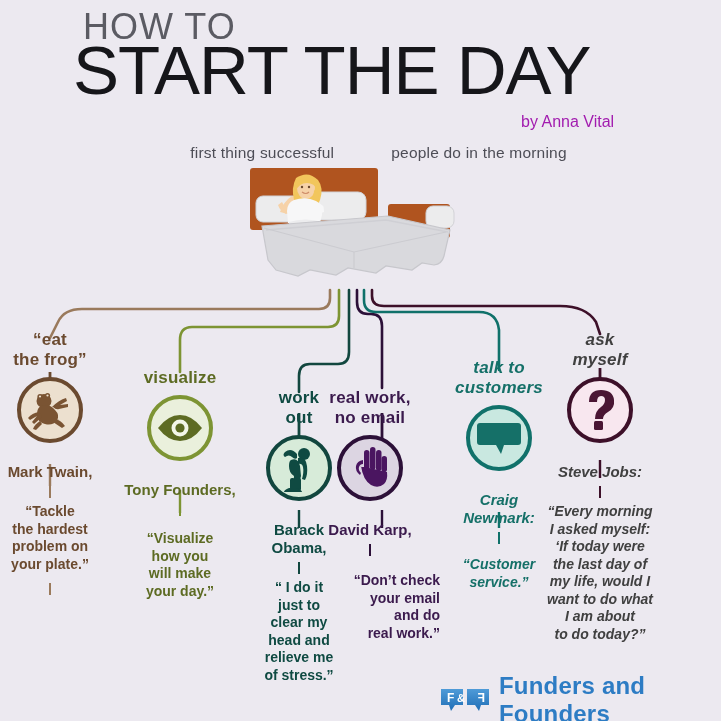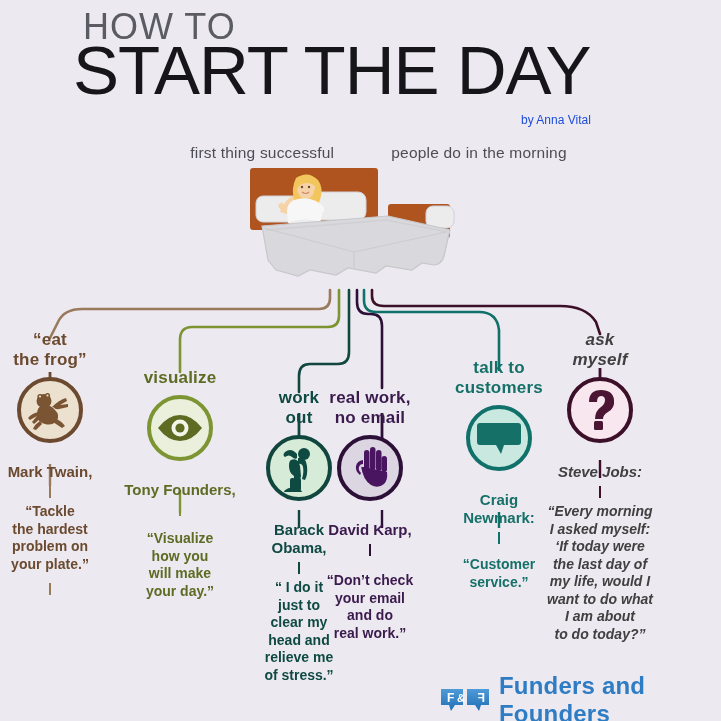--- a/index.html
+++ b/index.html
@@ -22,21 +22,21 @@
   .main-title{
     position:absolute;left:73px;top:36px;
     font-size:69px;line-height:69px;
     letter-spacing:-1px;
     color:#16161a;font-weight:400;
     font-family:"Liberation Sans", sans-serif;
     white-space:nowrap;
   }
   .byline{
     position:absolute;left:521px;top:113px;
-    font-size:12px;color:#1d4ed8;
+    font-size:16px;color:#a21caf;
     font-family:"Liberation Sans", sans-serif;
   }
   .subtitle-wrap{
     position:absolute;left:0;top:143px;width:721px;
     text-align:center;
     font-size:15.5px;color:#4d4d56;
     letter-spacing:.2px;
     padding-left:18px;
   }
   .subtitle-wrap span{display:inline-block;vertical-align:middle;}
@@ -242,23 +242,23 @@
           <rect x="26" y="4" width="5.5" height="21" rx="2.8"></rect>
           <rect x="31.5" y="10" width="5.5" height="16" rx="2.8"></rect>
           <path d="M13 14 q-6 1 -7 6 q-1 5 4 9 l1 -2 q-3 -3 -2 -6 q1 -3 4 -3 z"></path>
           <path d="M11 20 q2 14 10 19 q7 4 13 -1 q4 -4 3 -12 l-27 -6 z"></path>
         </g>
       </svg>
           </span>
         </div>
         <div class="person">David Karp,</div>
         <div class="tick" style="background: rgb(44, 16, 56);"></div>
-        <div class="quote" style="">“Don’t check<br>your email<br>and do<br>real work.”</div>
-      </div>
-      <div class="branch" style="left: 429px; top: 358px; width: 140px; color: rgb(21, 112, 104);">
+        <div class="quote" style=" text-align: right;">“Don’t check<br>your email<br>and do<br>real work.”</div>
+      </div>
+      <div class="branch" style="left: 429px; top: 358px; width: 140px; color: rgb(21, 112, 104); font-style: italic;">
         <div class="toplabel">talk to<br>customers</div>
         <div class="circle" style="background: rgb(201, 232, 224); border-color: rgb(16, 113, 106);">
           <span>
             <svg width="46" height="34" viewBox="0 0 46 34">
         <path d="M4 2 h38 a3 3 0 0 1 3 3 v16 a3 3 0 0 1 -3 3 h-14 l-3 9 l-5 -9 h-16 a3 3 0 0 1 -3 -3 v-16 a3 3 0 0 1 3 -3 z" fill="#157068"></path>
       </svg>
           </span>
         </div>
         <div class="person">Craig<br>Newmark:</div>
         <div class="tick" style="background: rgb(16, 113, 106);"></div>

